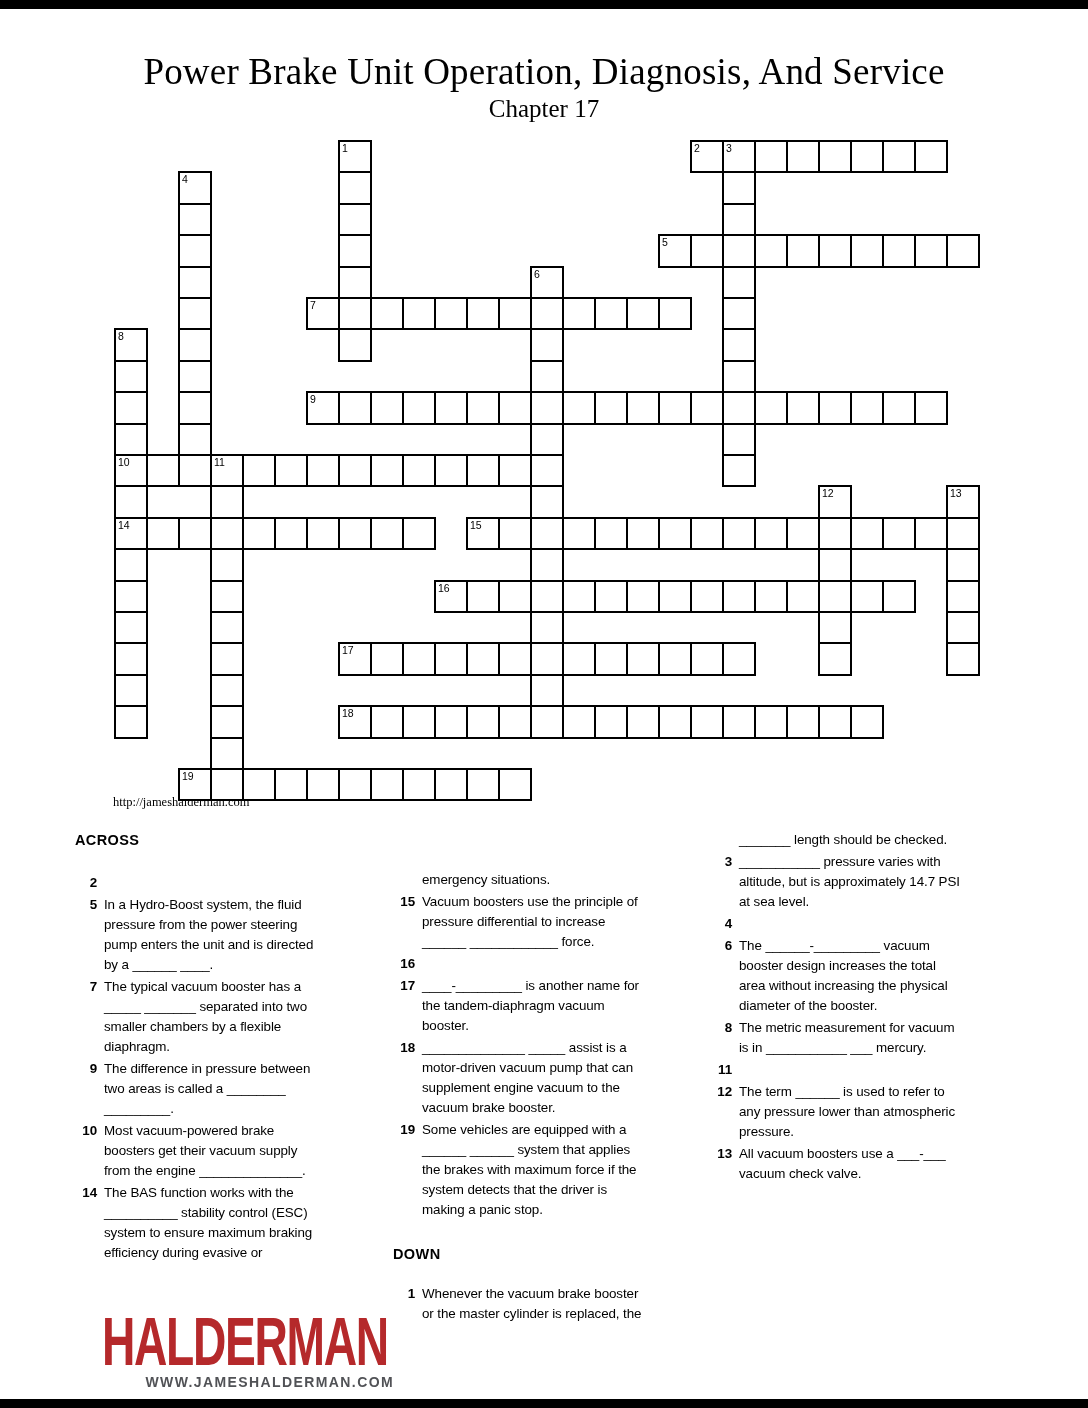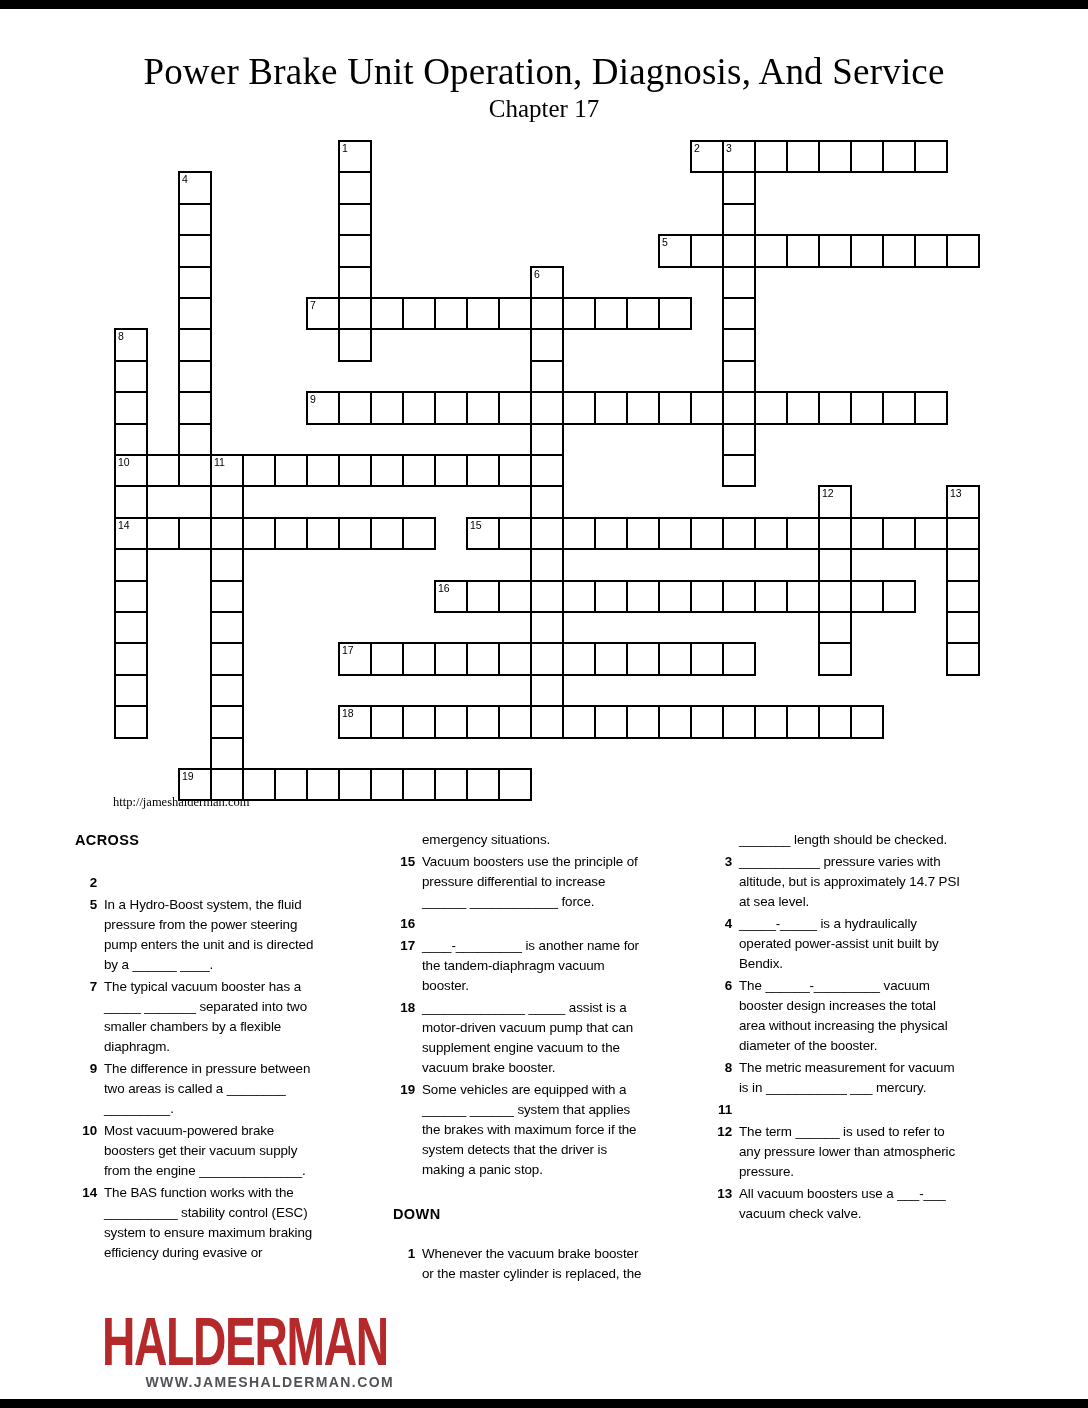--- a/index.html
+++ b/index.html
@@ -11,21 +11,21 @@
          font-family:"Liberation Serif",serif;font-size:37px;letter-spacing:.2px;}
   #subtitle{position:absolute;top:95px;left:0;width:1088px;text-align:center;
             font-family:"Liberation Serif",serif;font-size:25px;}
   #grid-layer{position:absolute;top:0;left:0;width:1088px;height:1408px;}
   .cell{position:absolute;box-sizing:border-box;border:1px solid #000;background:#fff;z-index:1;}
   .entry-outline{position:absolute;box-sizing:border-box;border:2px solid #000;background:transparent;z-index:2;pointer-events:none;}
   .cell-num{position:absolute;z-index:3;font-size:10.5px;line-height:11px;padding:2px 0 0 3px;font-family:"Liberation Sans",sans-serif;}
   #grid-url{position:absolute;left:113px;top:795px;font-family:"Liberation Serif",serif;font-size:12.5px;}
   .clue-col{position:absolute;top:830px;font-size:13.4px;line-height:20px;letter-spacing:-0.1px;}
   #clue-col-0{left:75px;width:250px;}
-  #clue-col-1{left:393px;width:254px;}
+  #clue-col-1{left:393px;width:254px;margin-top:40px;}
   #clue-col-2{left:710px;width:252px;}
   .clue-header{font-weight:bold;font-size:14.5px;letter-spacing:.4px;margin:0 0 23px 0;}
   .clue-header.mid{margin:24px 0 20px 0;}
   .clue{display:flex;margin:0 0 2px 0;}
   .clue .num{flex:0 0 22px;text-align:right;font-weight:bold;margin-right:7px;}
   .clue .txt{flex:1 1 auto;}
   .clue-cont{margin:0 0 2px 29px;}
   #logo{position:absolute;left:102px;top:1308px;width:300px;}
   #logo-text{font-weight:bold;font-size:68px;line-height:66px;letter-spacing:-2px;
              transform:scaleX(0.68);transform-origin:left top;white-space:nowrap;}
@@ -361,21 +361,20 @@
     </div>
   </div>
 <div class="clue-col" id="clue-col-2">
     <div class="clue-cont">_______ length should be checked.</div>
     <div class="clue">
       <span class="num">3</span>
       <span class="txt">___________ pressure varies with altitude, but is approximately 14.7 PSI at sea level.</span>
     </div>
     <div class="clue">
       <span class="num">4</span>
-      <span class="txt">_____-_____ is a hydraulically operated power-assist unit built by Bendix.</span>
     </div>
     <div class="clue">
       <span class="num">6</span>
       <span class="txt">The ______-_________ vacuum booster design increases the total area without increasing the physical diameter of the booster.</span>
     </div>
     <div class="clue">
       <span class="num">8</span>
       <span class="txt">The metric measurement for vacuum is in ___________ ___ mercury.</span>
     </div>
     <div class="clue">

